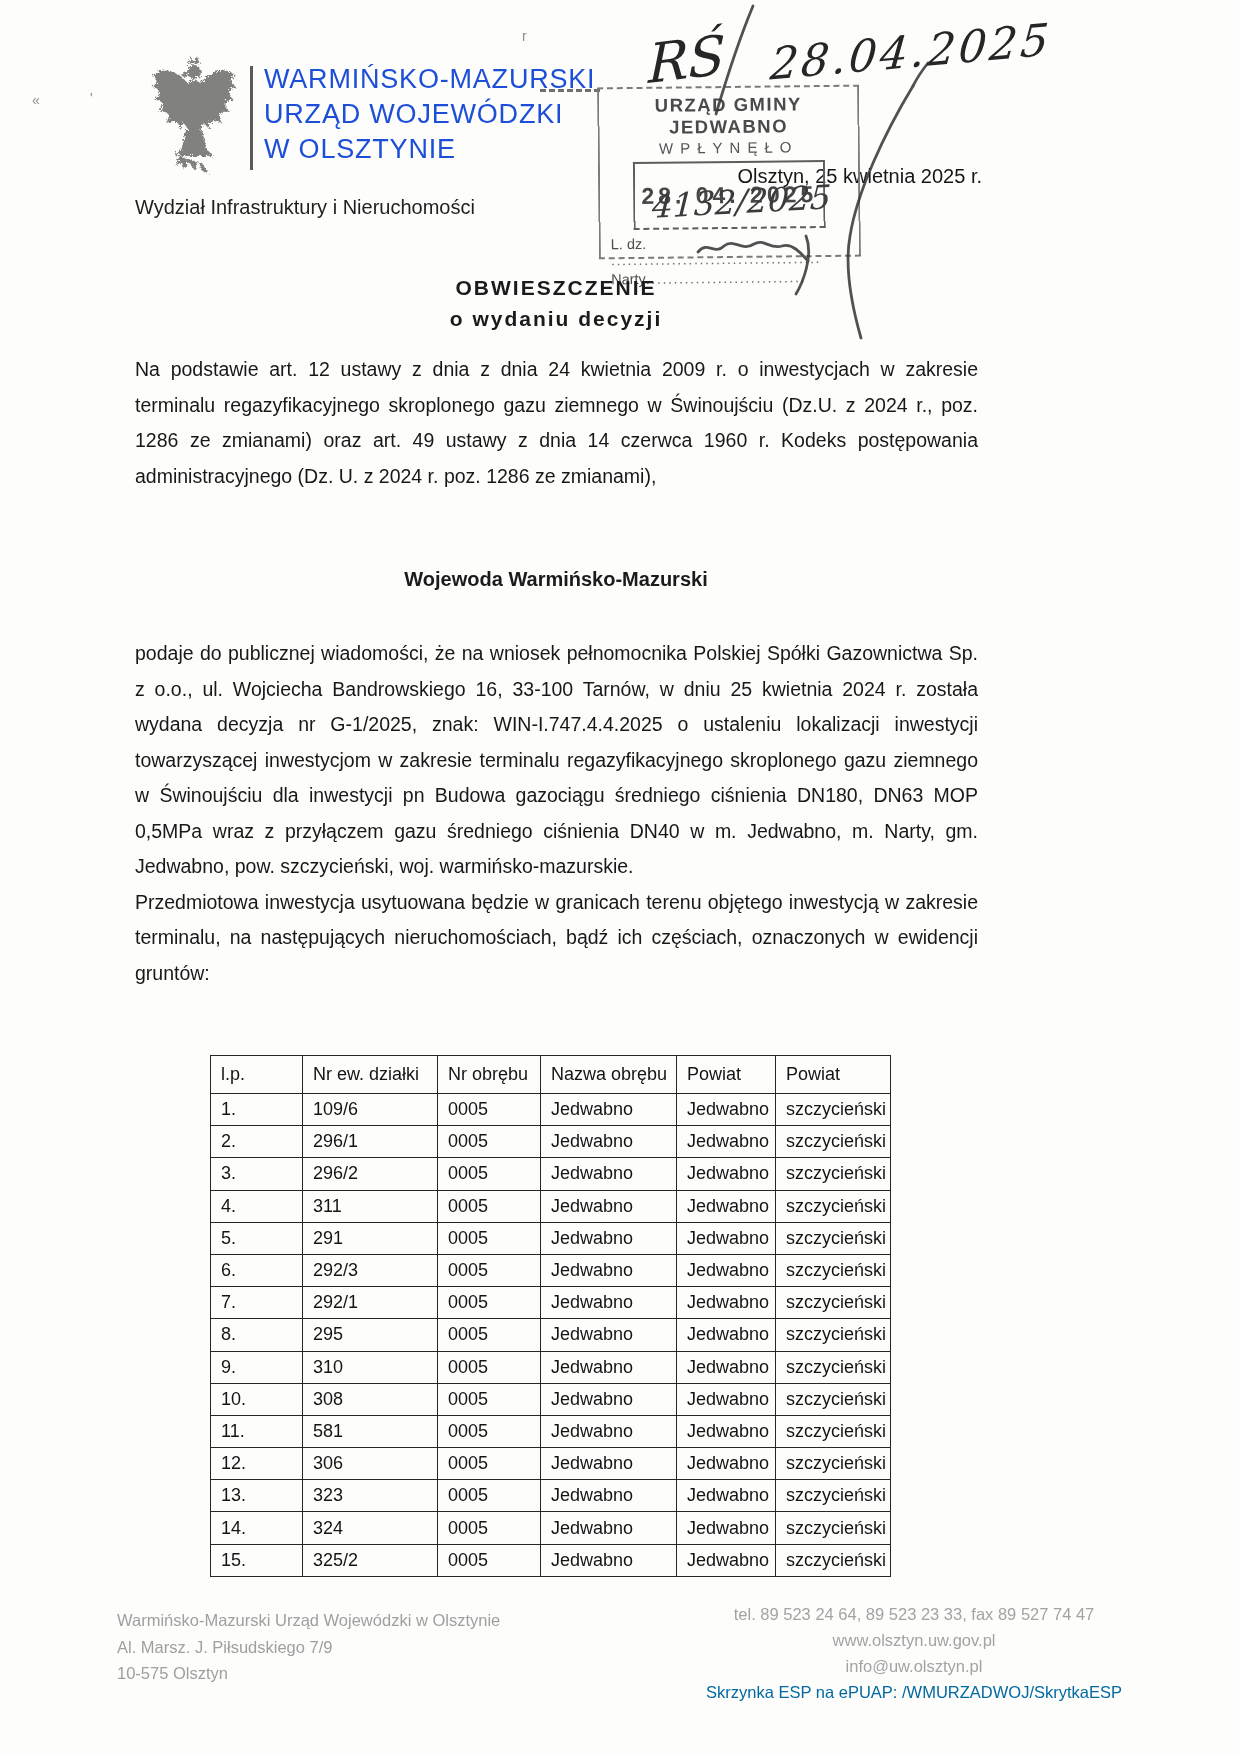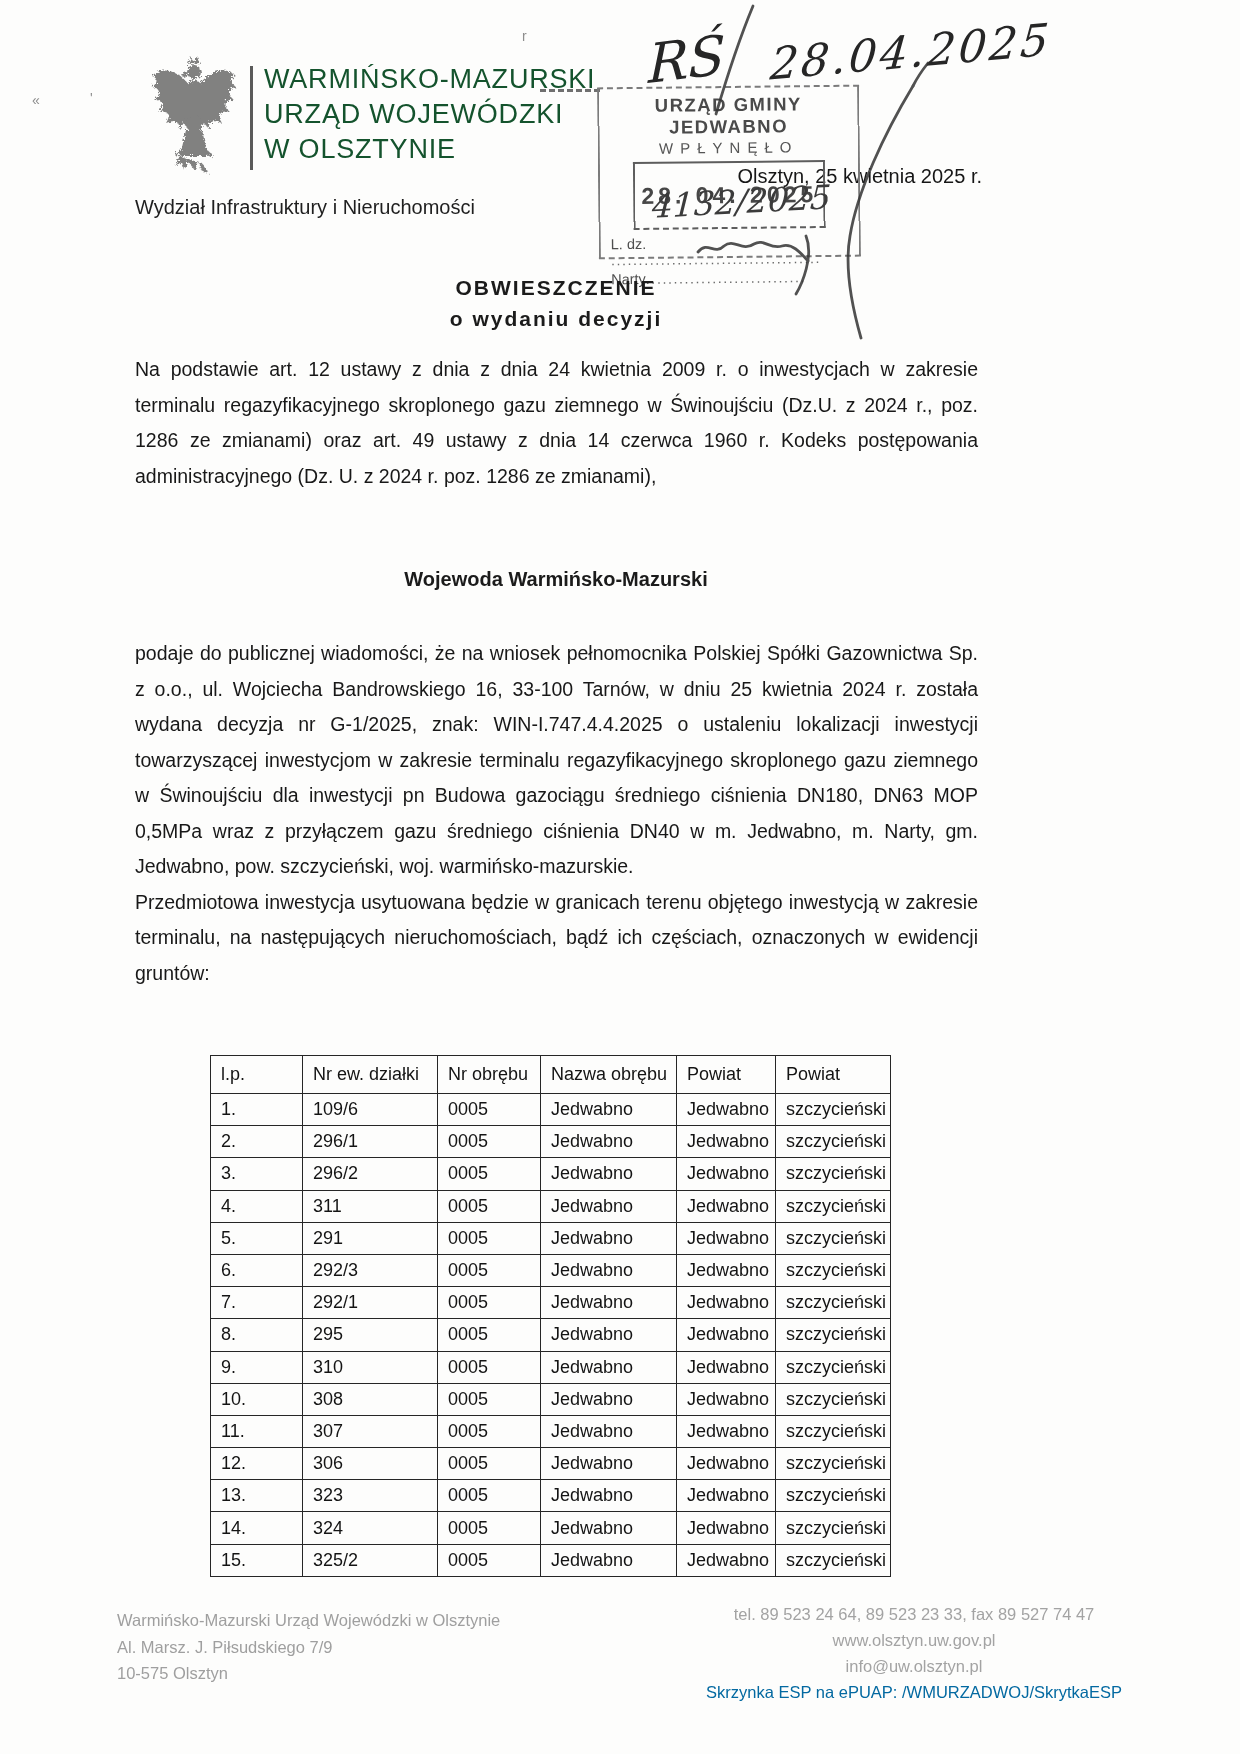--- a/index.html
+++ b/index.html
@@ -9,21 +9,21 @@
     font-family:"Liberation Sans",sans-serif;
     color:#1b1b1b;
     position:relative;
     overflow:hidden;
   }
   .abs{position:absolute;}
 
   
   .eagle{left:146px;top:54px;width:96px;height:122px;}
   .lh-divider{left:250px;top:66px;width:3px;height:104px;background:#5a5a5a;}
-  .office{left:264px;top:62px;font-size:27px;line-height:35px;letter-spacing:.8px;color:#14532d;font-weight:400;}
+  .office{left:264px;top:62px;font-size:27px;line-height:35px;letter-spacing:.8px;color:#1d4ed8;font-weight:400;}
   .dept{left:135px;top:193px;font-size:20px;line-height:29px;color:#1f1f1f;}
   .place-date{top:165px;right:258px;font-size:20px;color:#161616;}
 
   
   .stamp{
     left:598px;top:86px;width:262px;height:172px;
     border:2px solid #7b7b7b;
     border-top-style:dashed;border-bottom-style:dashed;
     transform:rotate(-.6deg);
     color:#4c4c4c;
@@ -251,21 +251,21 @@
       <tr>
         <td class="c-lp">10.</td>
         <td>308</td>
         <td>0005</td>
         <td>Jedwabno</td>
         <td>Jedwabno</td>
         <td>szczycieński</td>
       </tr>
       <tr>
         <td class="c-lp">11.</td>
-        <td>307</td>
+        <td>581</td>
         <td>0005</td>
         <td>Jedwabno</td>
         <td>Jedwabno</td>
         <td>szczycieński</td>
       </tr>
       <tr>
         <td class="c-lp">12.</td>
         <td>306</td>
         <td>0005</td>
         <td>Jedwabno</td>

